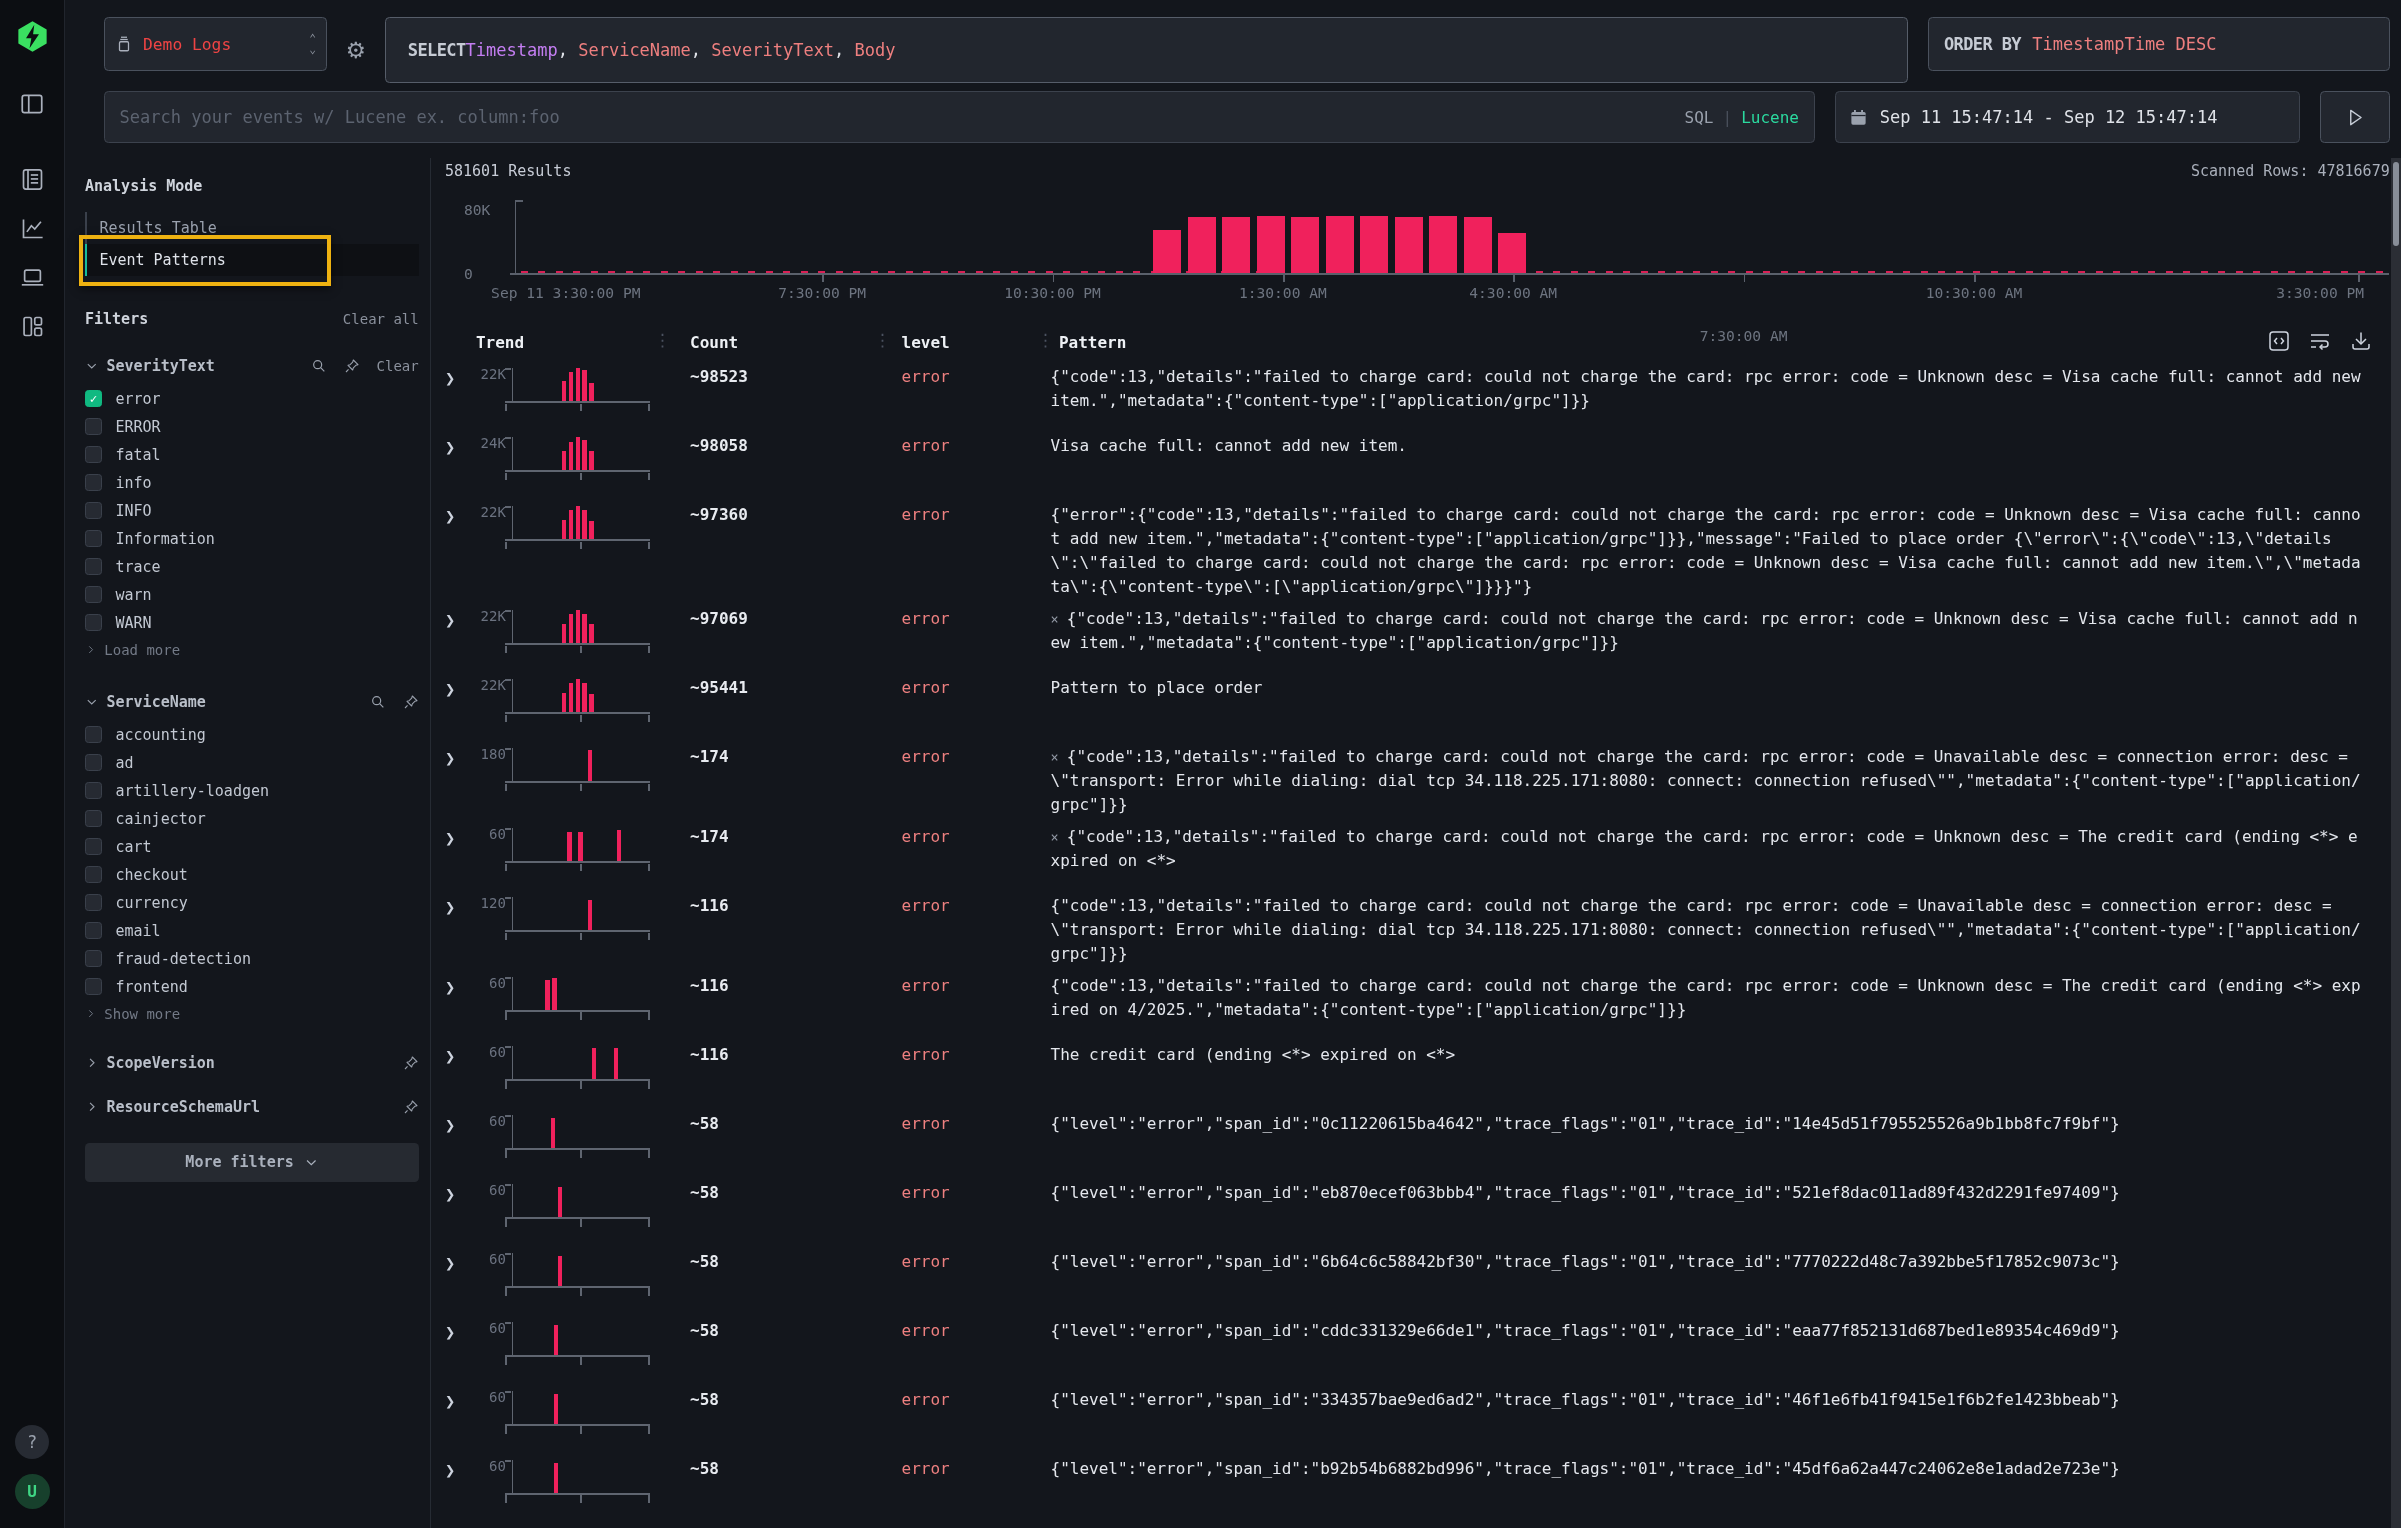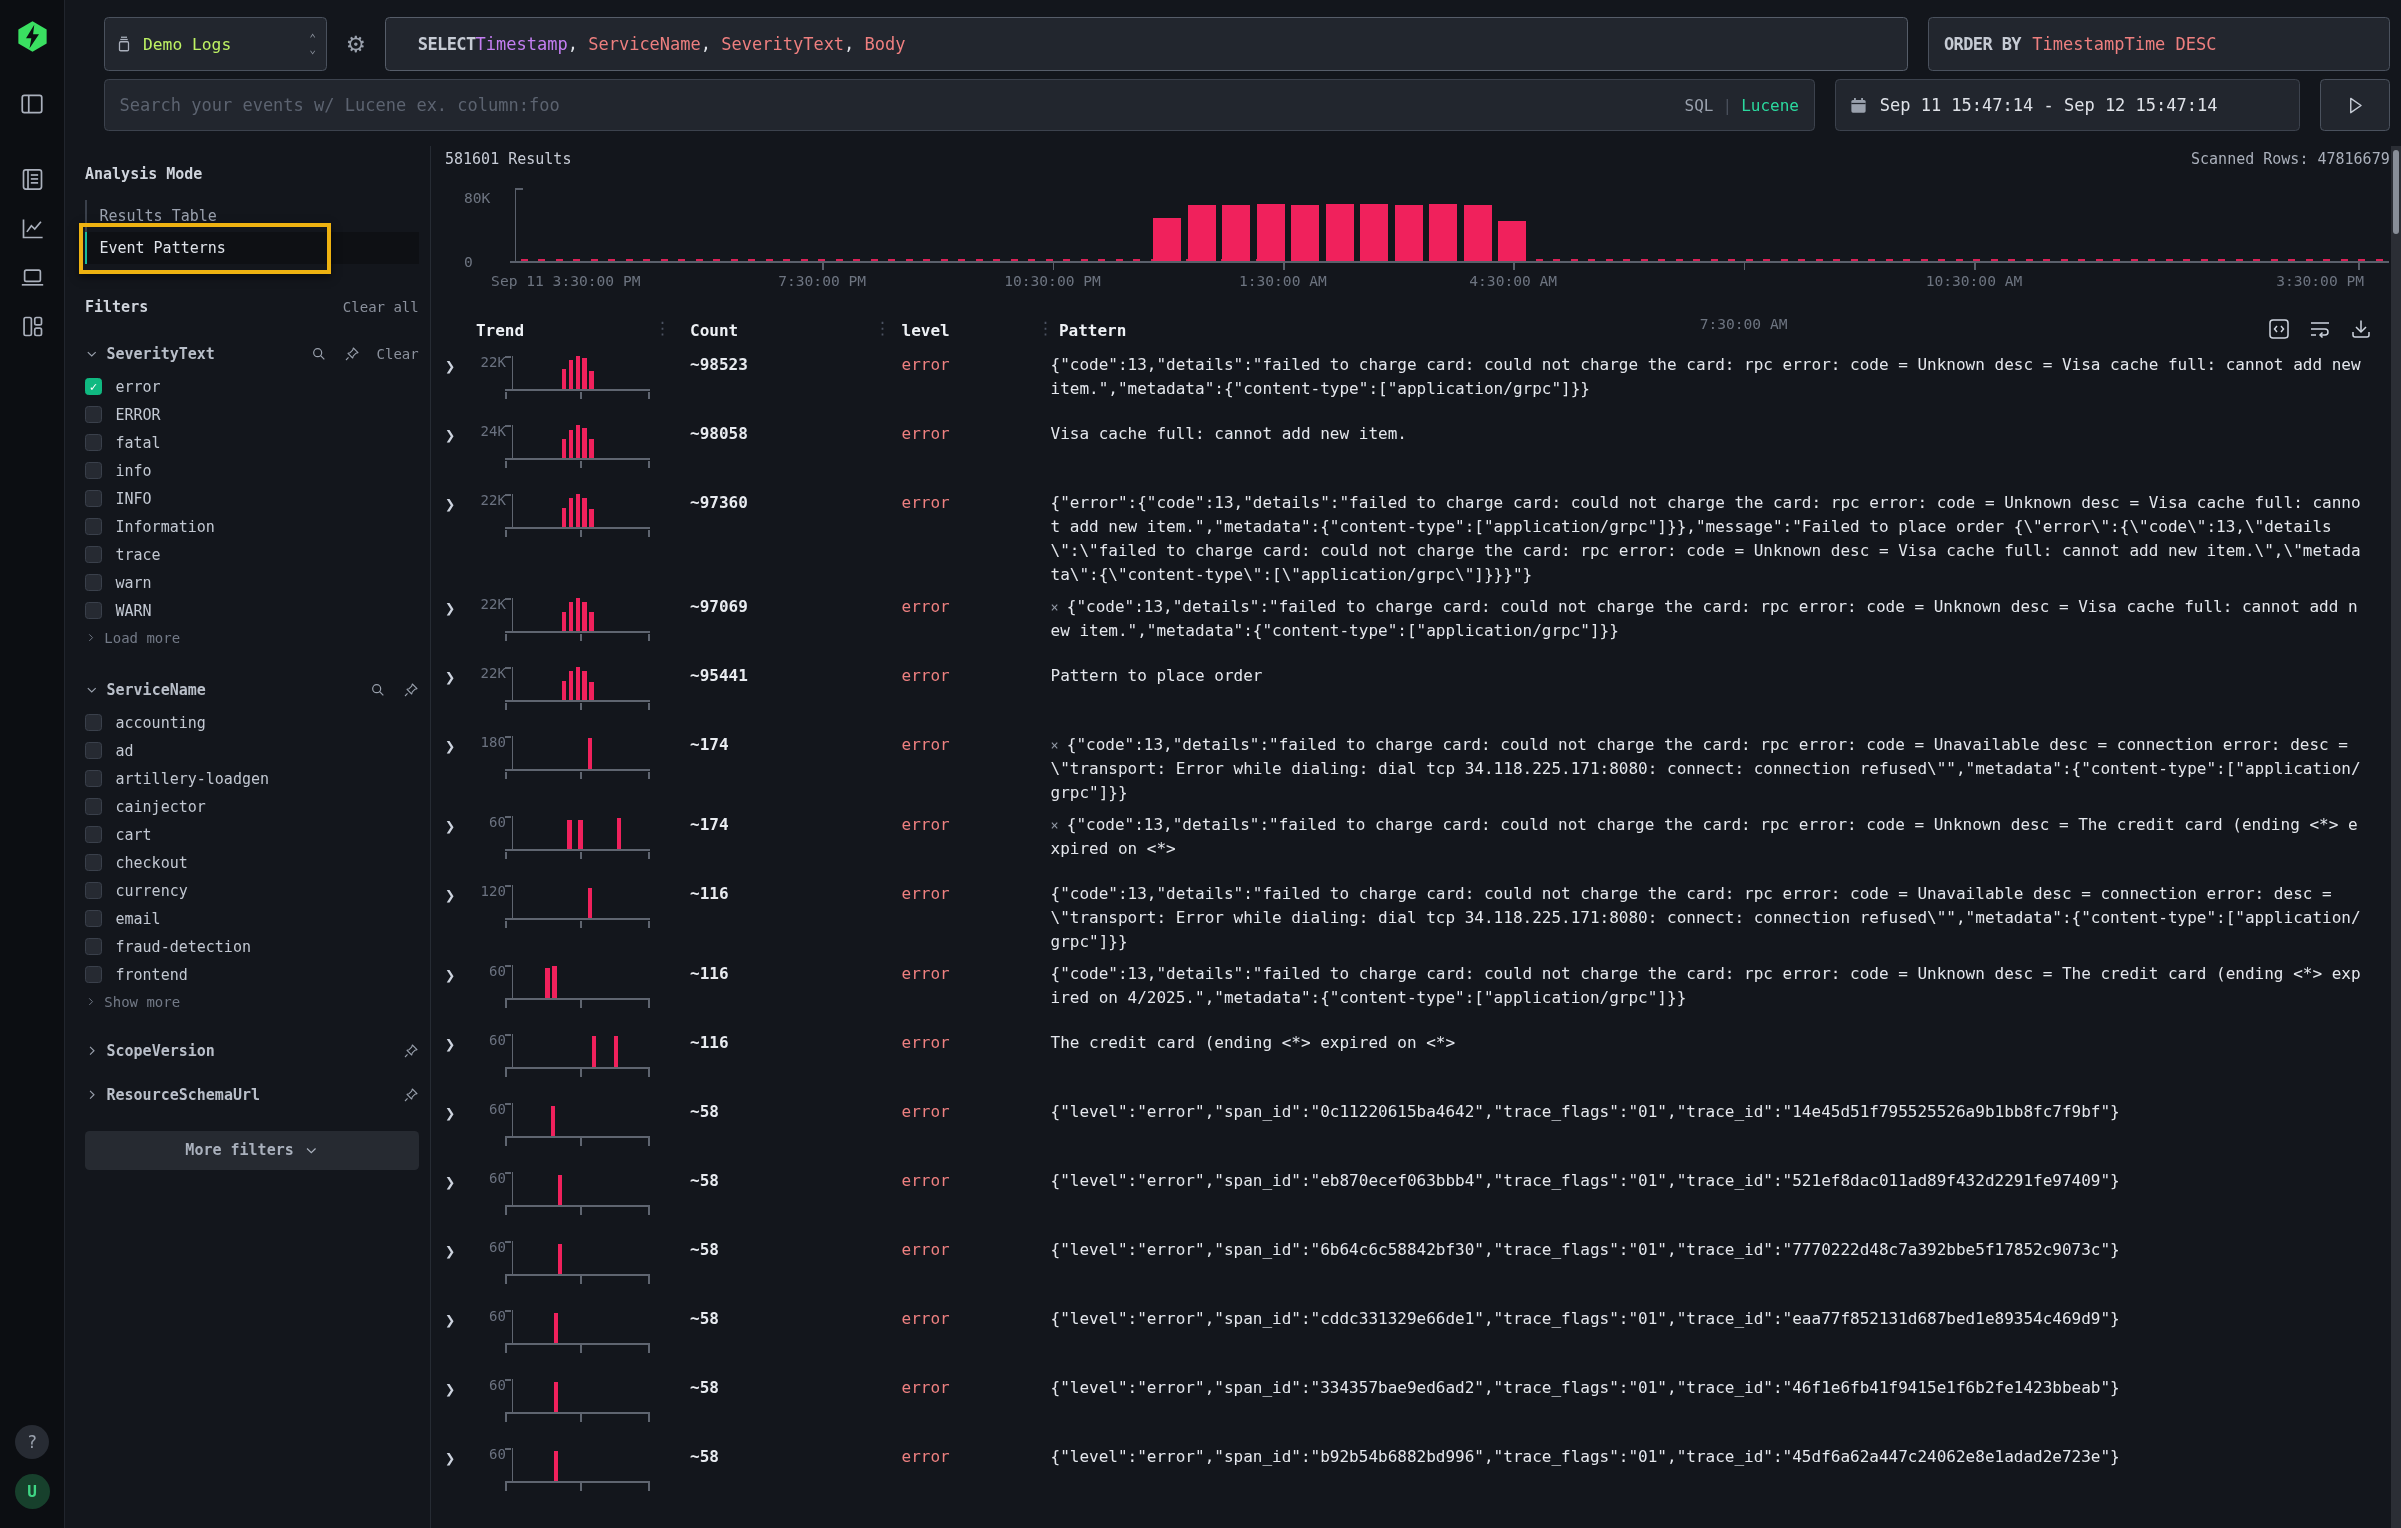--- a/index.html
+++ b/index.html
@@ -15,25 +15,25 @@
   .spacer{flex:1}
   .help{width:34px;height:34px;border-radius:50%;background:#272b33;color:#99a0ac;display:flex;align-items:center;justify-content:center;font-size:17px;margin-bottom:14.6px}
   .avatar{width:35px;height:35px;border-radius:50%;background:#17402c;color:#3fd584;display:flex;align-items:center;justify-content:center;font-size:16px;font-weight:bold;margin-bottom:19px}
   
   .content{position:absolute;left:65px;top:0;right:0;height:100%;display:flex;flex-direction:column}
   .topbar{padding:17px 10.7px 0 39px}
   .tb-row{display:flex;gap:12.4px;align-items:stretch}
   .tb-row2{margin-top:8px}
   .box{background:#22262e;border:1.1px solid #3c424d;border-radius:4.5px}
   .src-select{width:223px;height:54px;display:flex;align-items:center;gap:10px;padding:0 10px;border-color:#4a515d;cursor:pointer}
-  .src-select .lbl{font-size:16.3px;color:#bef264;flex:1}
+  .src-select .lbl{font-size:16.3px;color:#ef4444;flex:1}
   .updown{display:flex;flex-direction:column;gap:1.1px;color:#8b919d;font-size:11.3px;line-height:9px}
   .gearwrap{display:flex;align-items:center;justify-content:center;width:33px}
   .gear{font-family:"DejaVu Sans",sans-serif;font-size:22.5px;color:#9aa1ad;cursor:pointer}
-  .sql-box{flex:1;height:54px;display:flex;align-items:center;padding:0 32px;border-color:#565d69;font-size:17px}
+  .sql-box{flex:1;height:66px;display:flex;align-items:center;padding:0 22px;border-color:#565d69;font-size:17px}
   .sql-box .kw,.order-box .kw{color:#c6cbd4;font-weight:bold;letter-spacing:-0.6px}
   .order-box{width:462px;height:54px;display:flex;align-items:center;padding:0 14.6px;border-color:#4a515d;font-size:17px;margin-left:8px}
   .order-box .val{color:#ee7f7f;margin-left:11.3px}
   .search-box{flex:1;height:52px;display:flex;align-items:center;padding:0 14.6px;border-color:#3c424d}
   .search-ph{flex:1;font-size:17px;color:#5c6370}
   .mode{font-size:16px;color:#9aa1ad;display:flex;gap:9px;align-items:center}
   .mode .sep{color:#4a505c}
   .mode .active{color:#2bd99f}
   .date-box{width:465px;height:52px;display:flex;align-items:center;gap:11.3px;padding:0 13.5px;font-size:17px;color:#dfe2e8;border-color:#3c424d;margin-left:8px}
   .run-btn{width:70px;height:52px;display:flex;align-items:center;justify-content:center;border-color:#4a515d;margin-left:8px;cursor:pointer}

